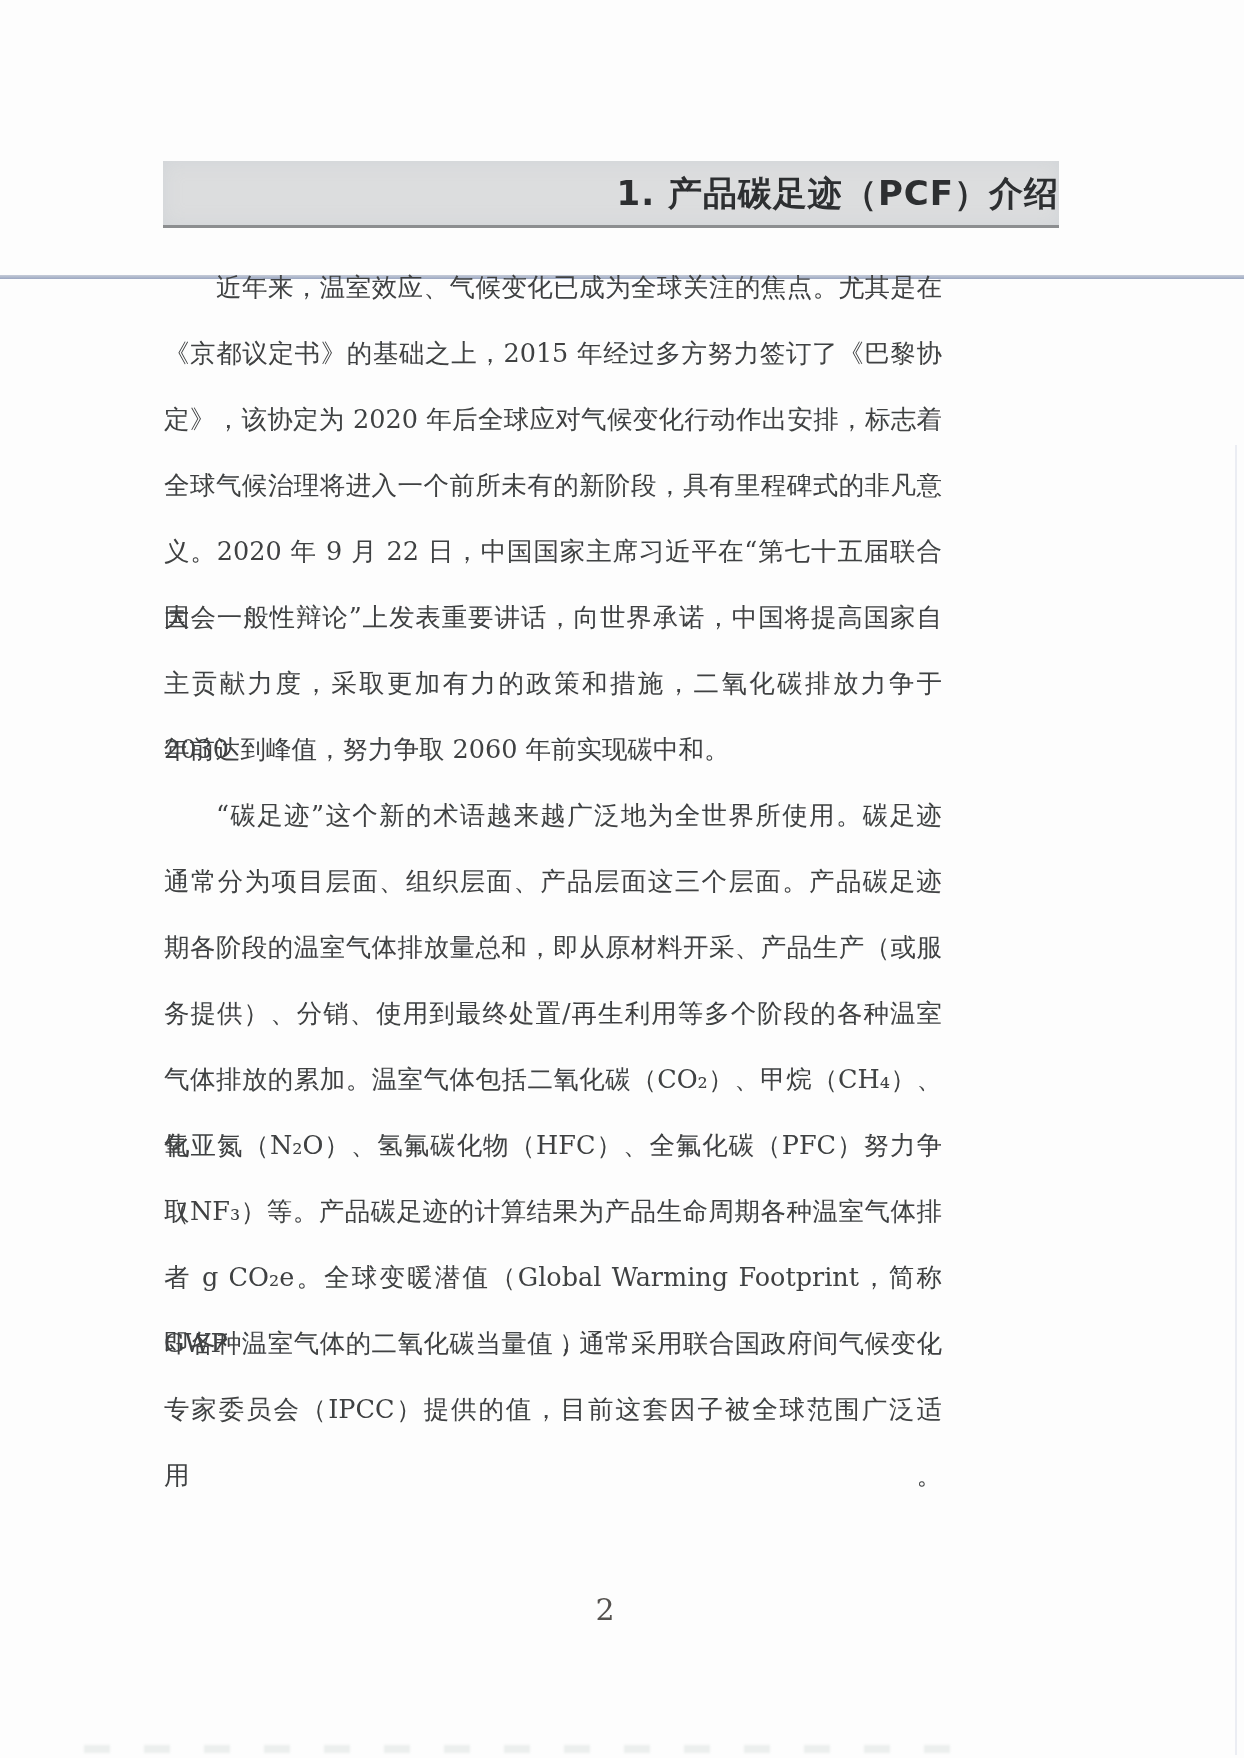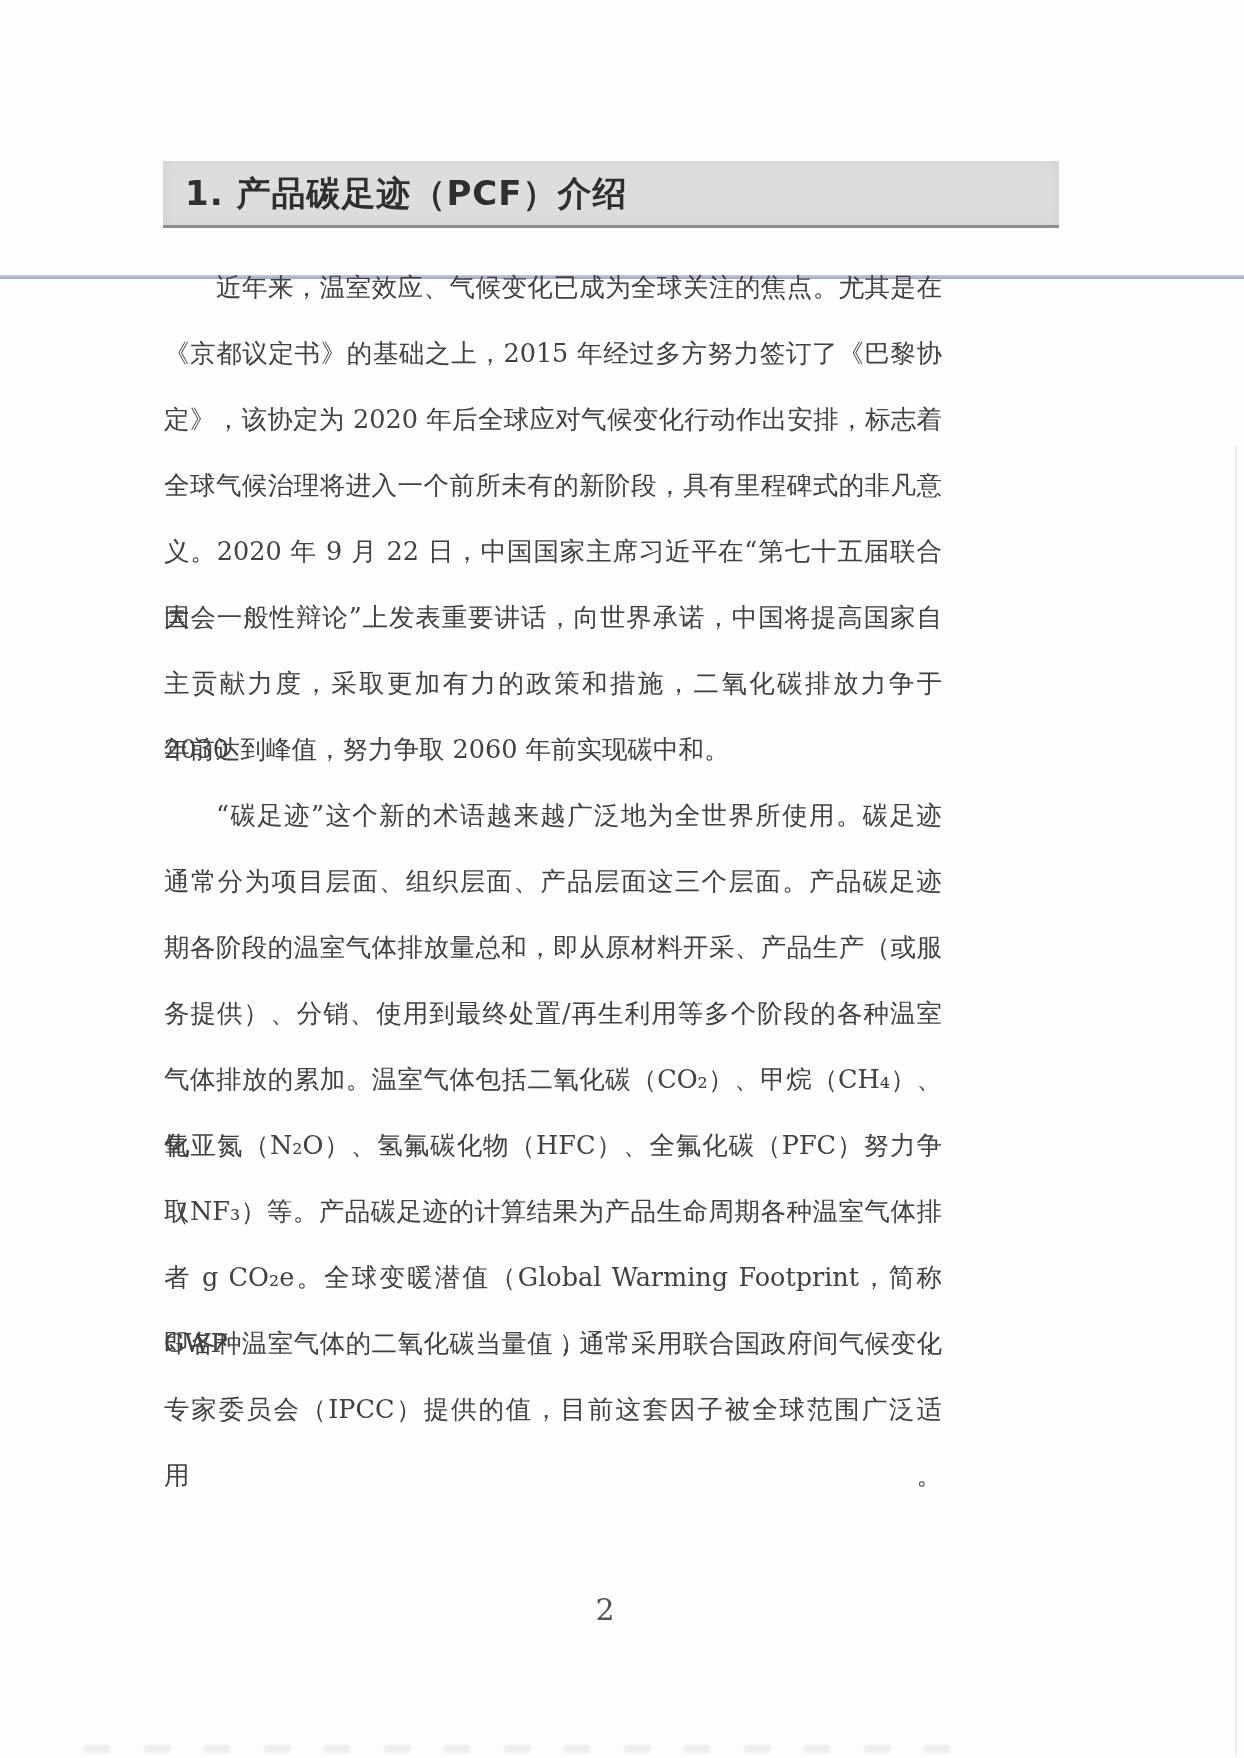--- a/index.html
+++ b/index.html
@@ -21,24 +21,24 @@
     width: 896px; height: 64px;
     background: #dcddde;
     border-bottom: 3px solid #8c8e90;
     box-shadow: inset 0 0 18px rgba(190,198,205,0.35);
   }
   .heading-text {
     font-family: "DejaVu Sans", "Liberation Sans", sans-serif;
     font-weight: bold;
     font-size: 34px;
     line-height: 64px;
-    padding-left: 22px;
     letter-spacing: 1px;
     color: #2d2f31;
     white-space: nowrap;
+    text-align: right;
   }
   
   .blue-rule {
     position: absolute;
     left: 0; top: 275px;
     width: 1244px; height: 4px;
     background: linear-gradient(#c6ccd8, #9ba7c2);
   }
   
   .body-text {

